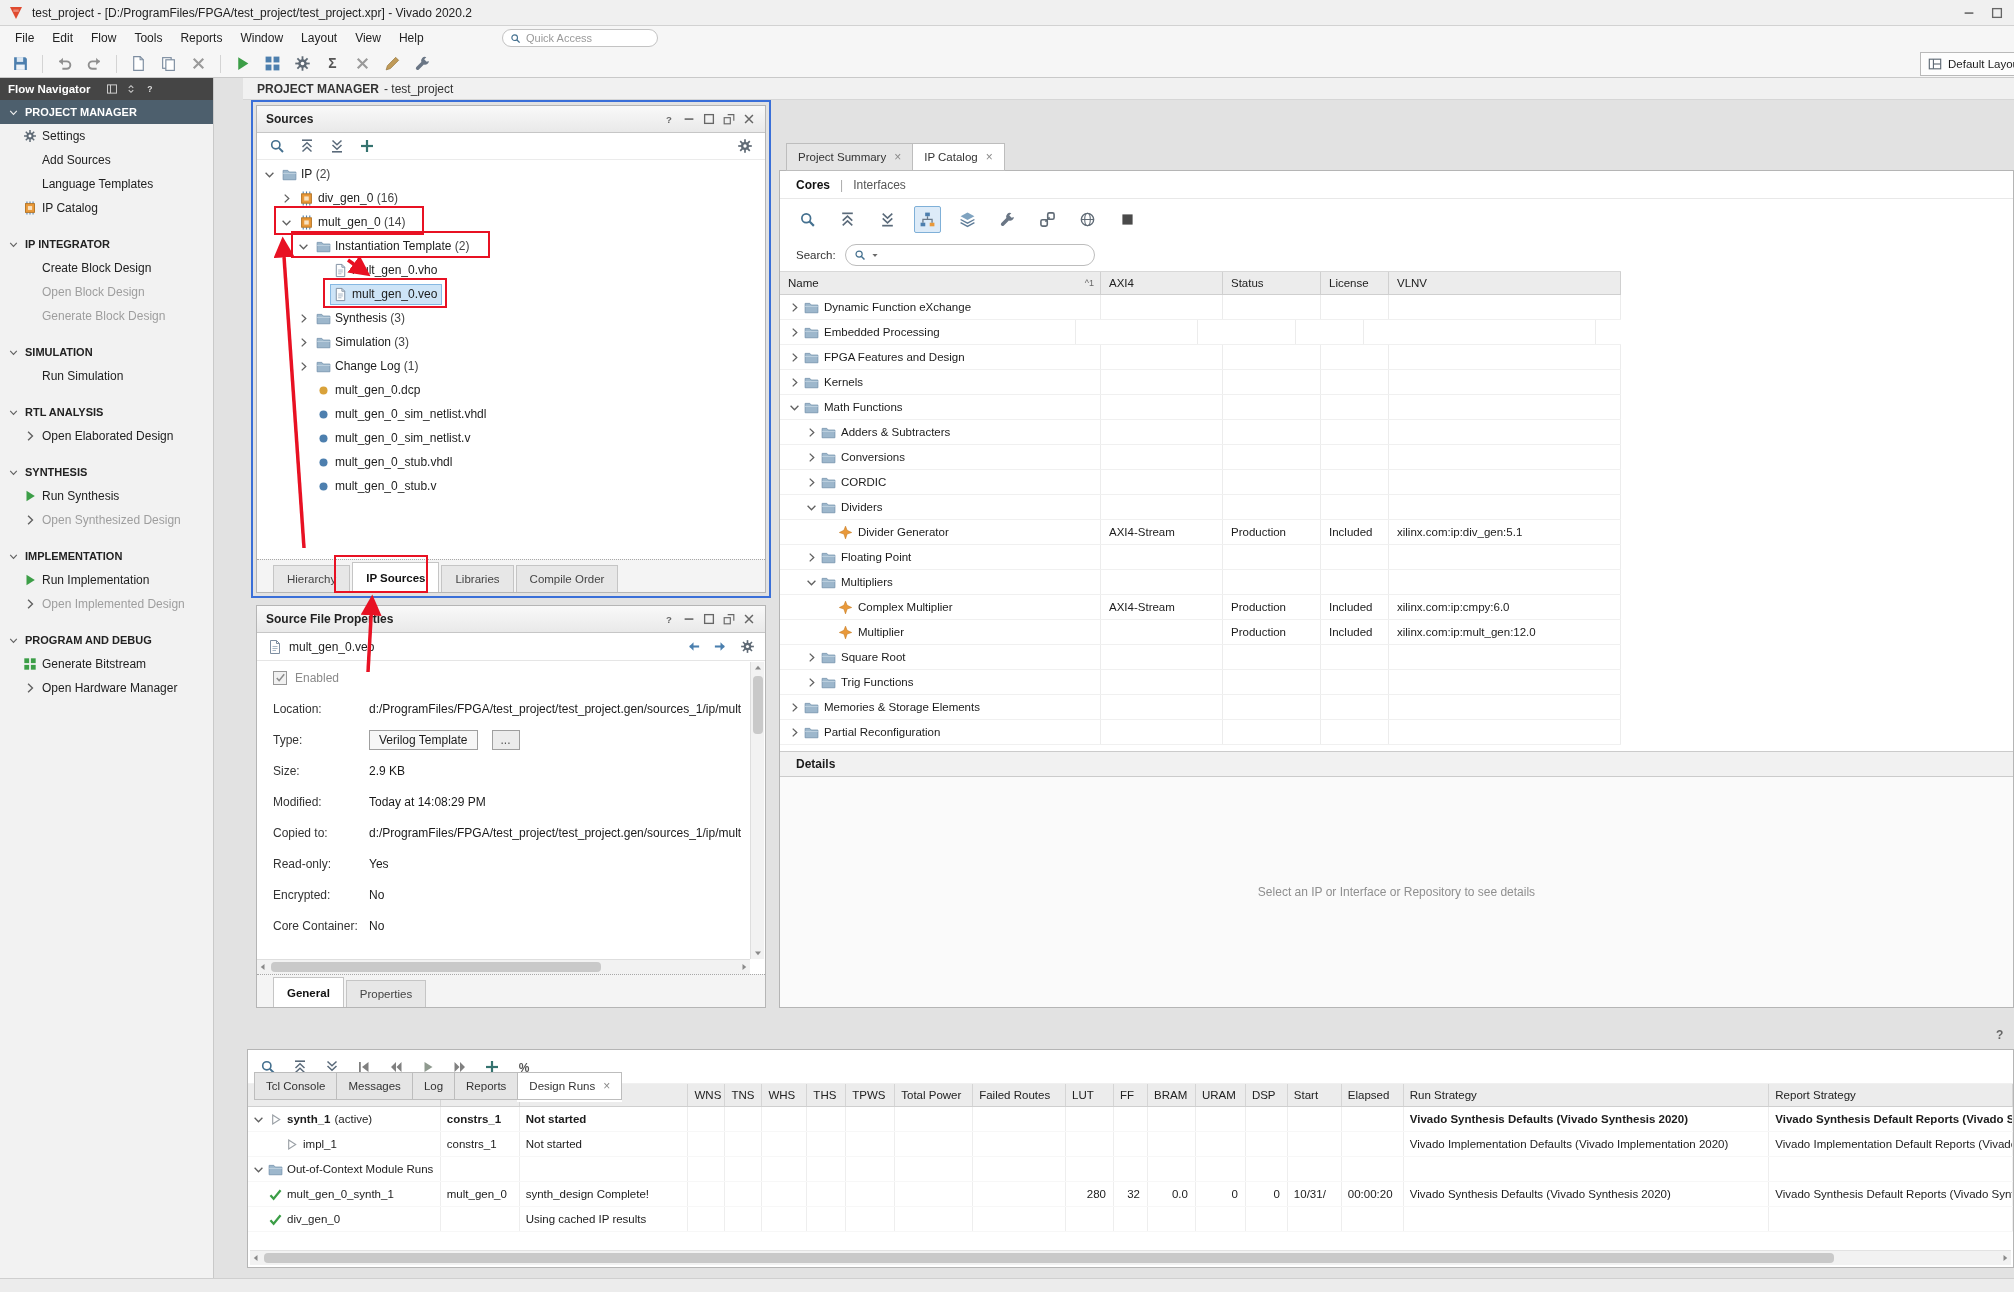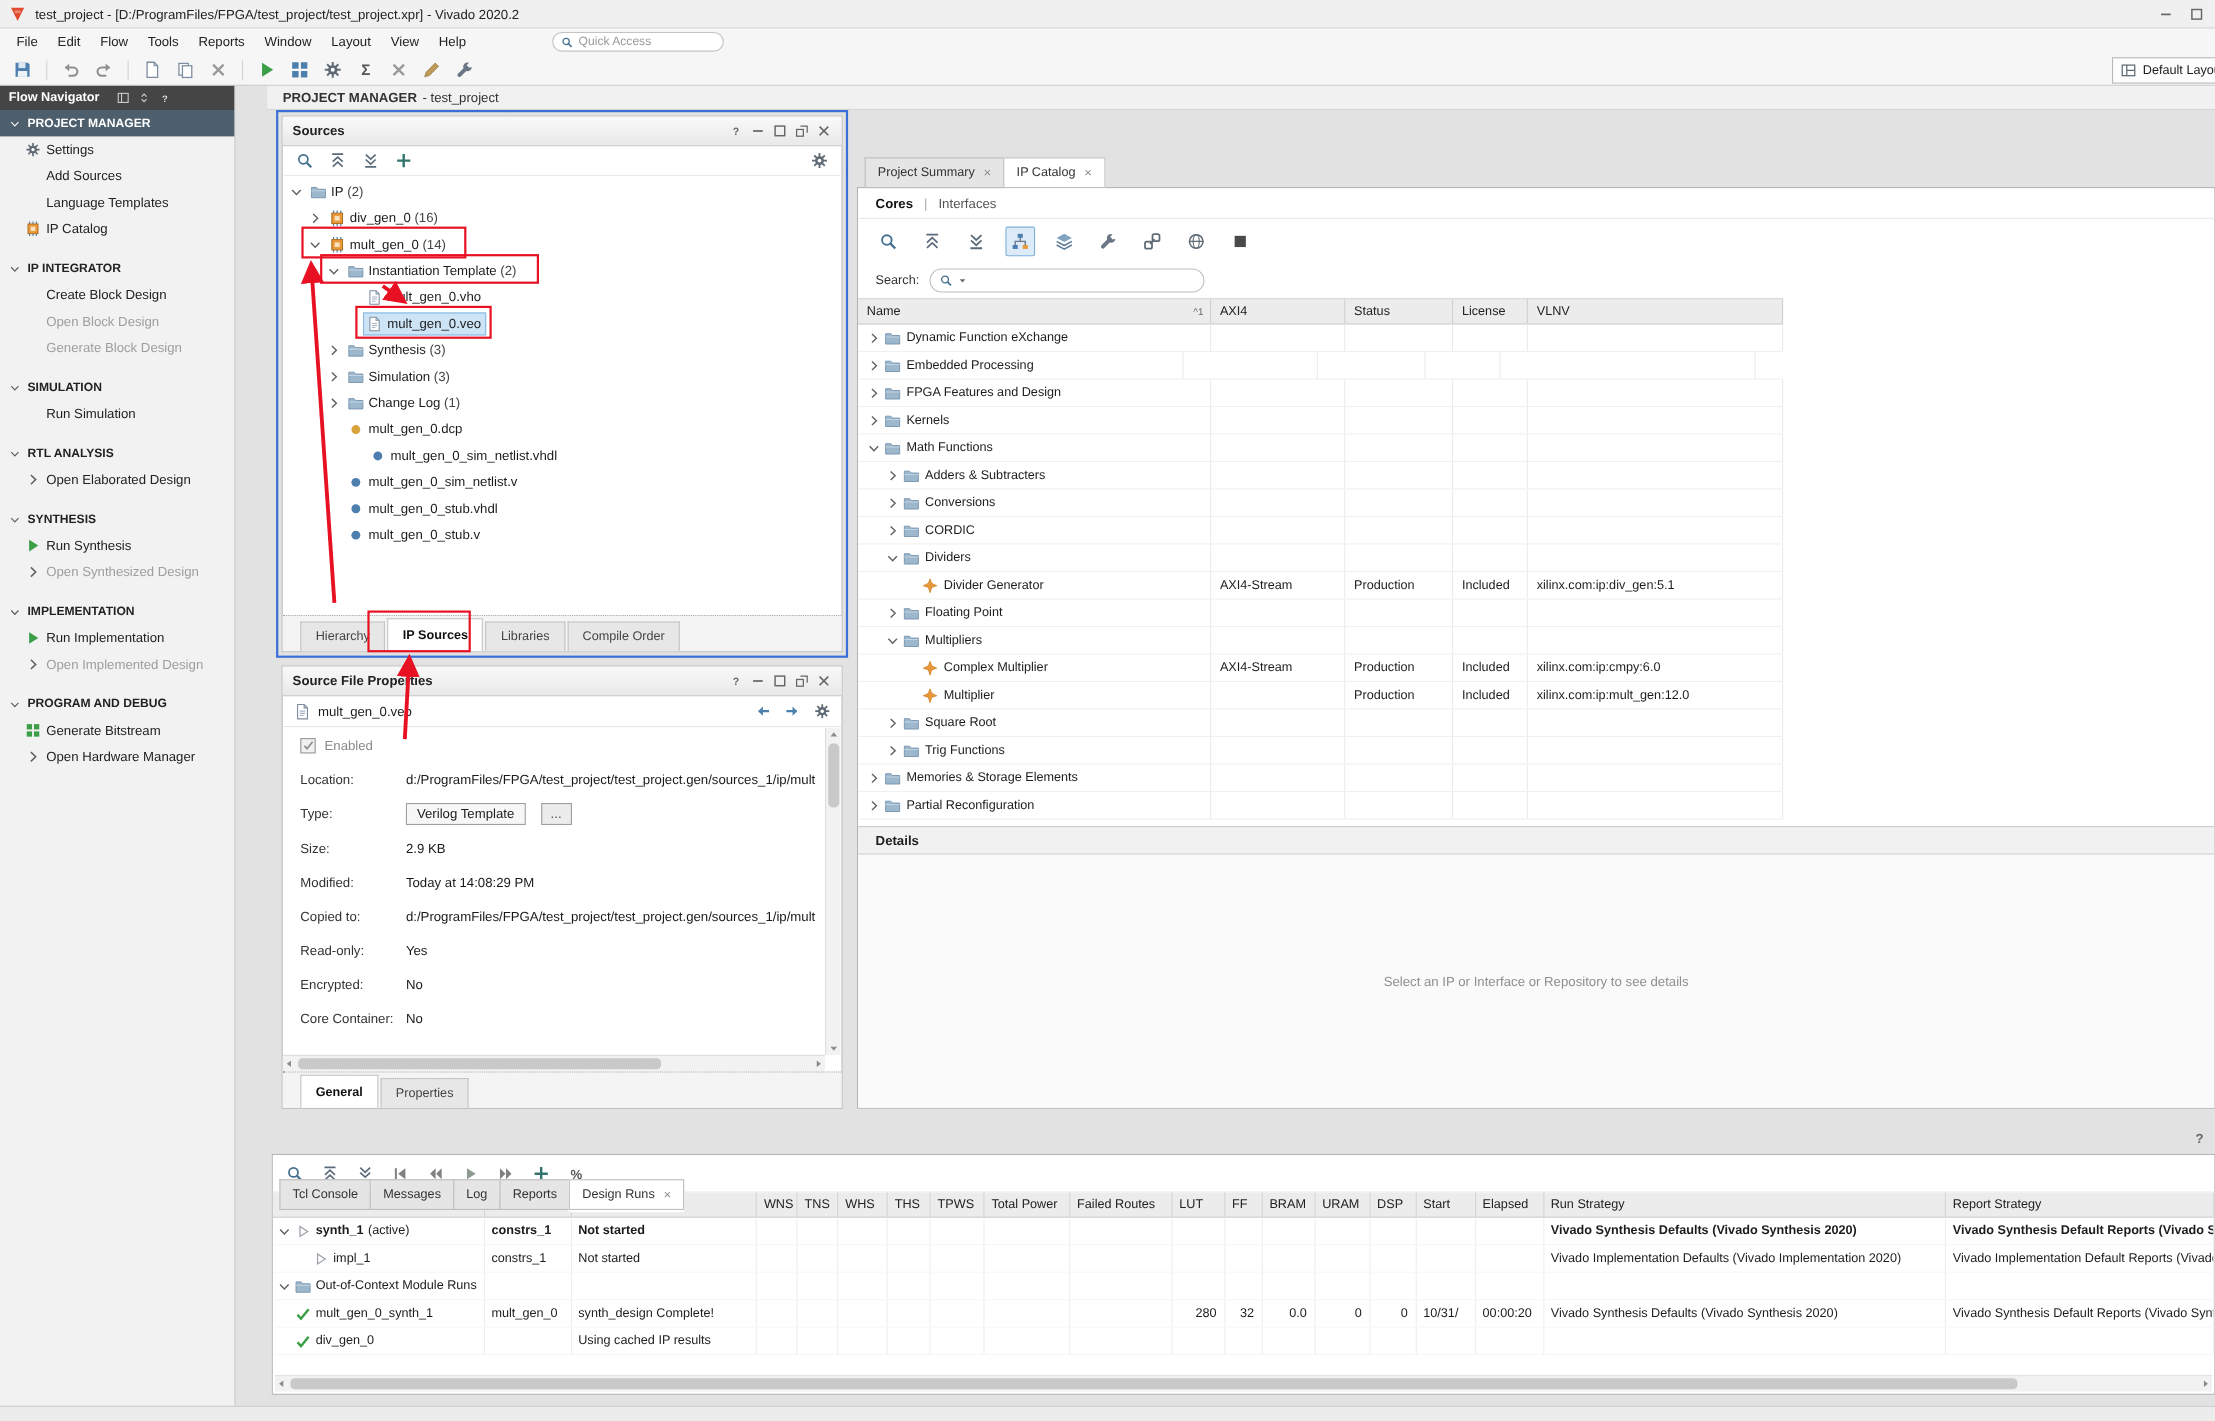--- a/index.html
+++ b/index.html
@@ -830,21 +830,21 @@
         <span class="tchev-sp"></span>
         <span class="row-inner">
           <span class="ic tic">
             <svg viewBox="0 0 16 16" focusable="false">
               <circle cx="8" cy="8" r="4.3" fill="#d9a23a"></circle>
             </svg>
           </span>
           <span class="tlabel">mult_gen_0.dcp</span>
         </span>
       </div>
-      <div class="tree-row" style="padding-left: 60px;">
+      <div class="tree-row" style="padding-left: 40px;">
         <span class="tchev-sp"></span>
         <span class="row-inner">
           <span class="ic tic">
             <svg viewBox="0 0 16 16" focusable="false">
               <circle cx="8" cy="8" r="4.3" fill="#4d7fae"></circle>
             </svg>
           </span>
           <span class="tlabel">mult_gen_0_sim_netlist.vhdl</span>
         </span>
       </div>

